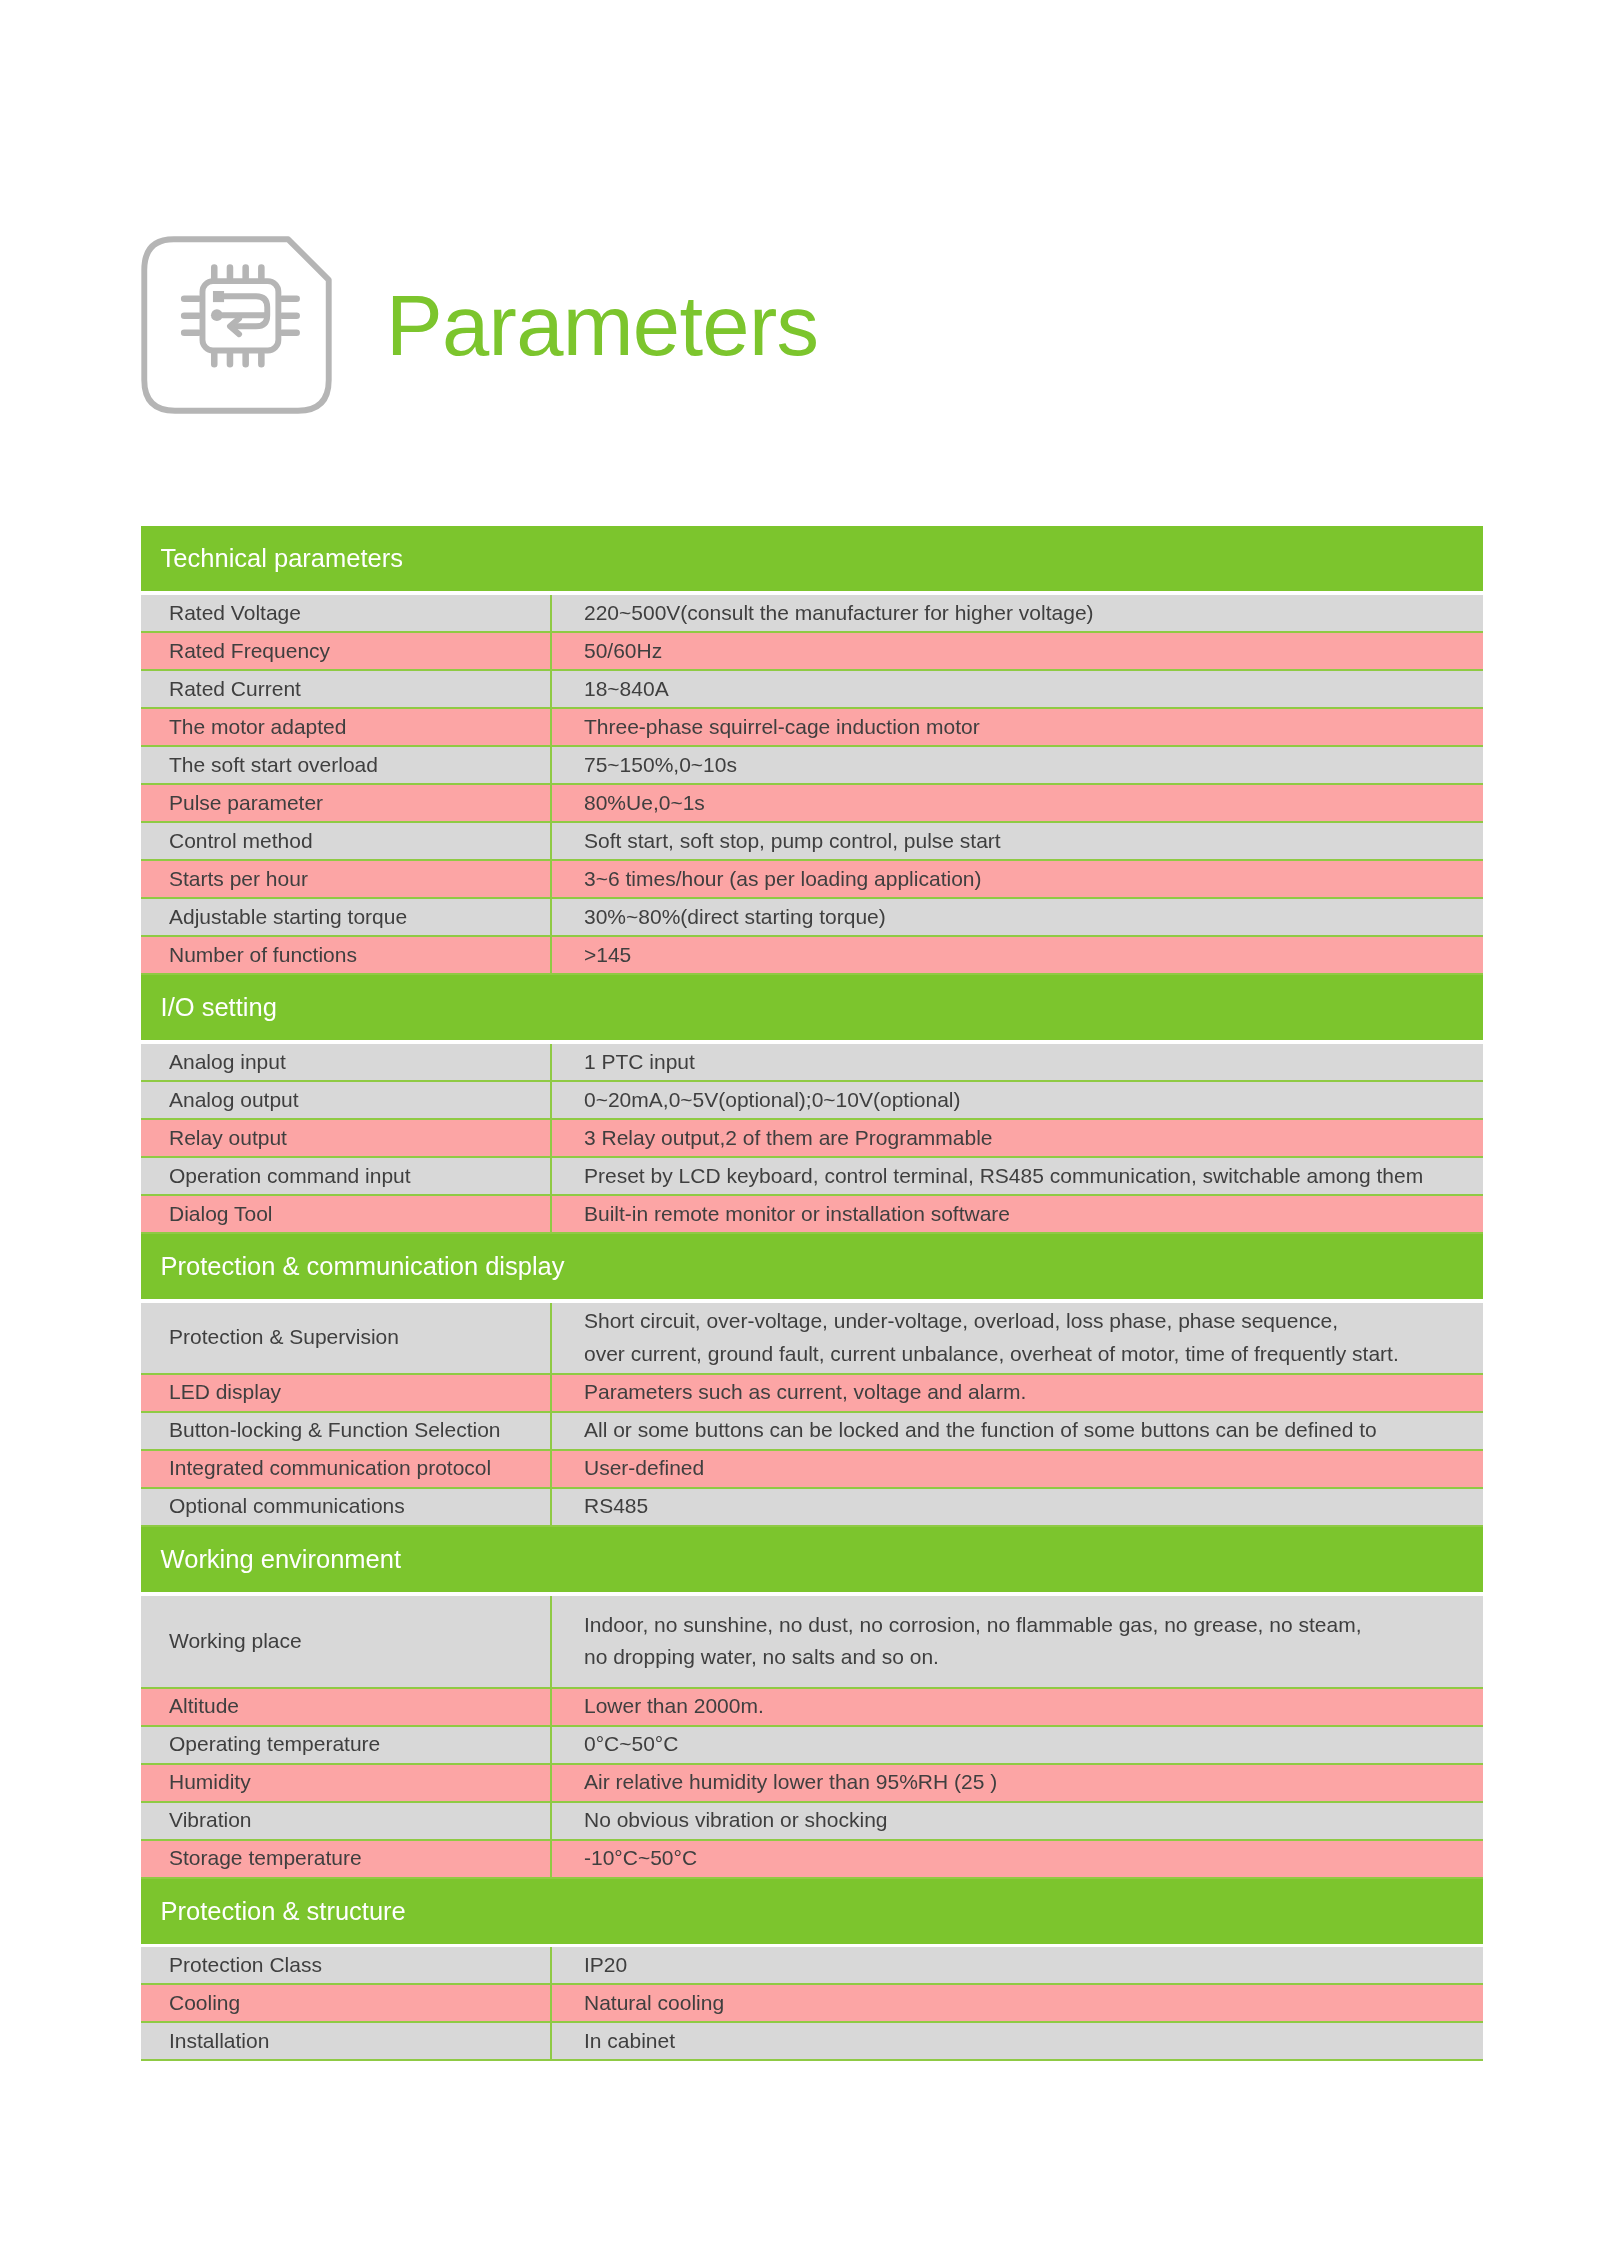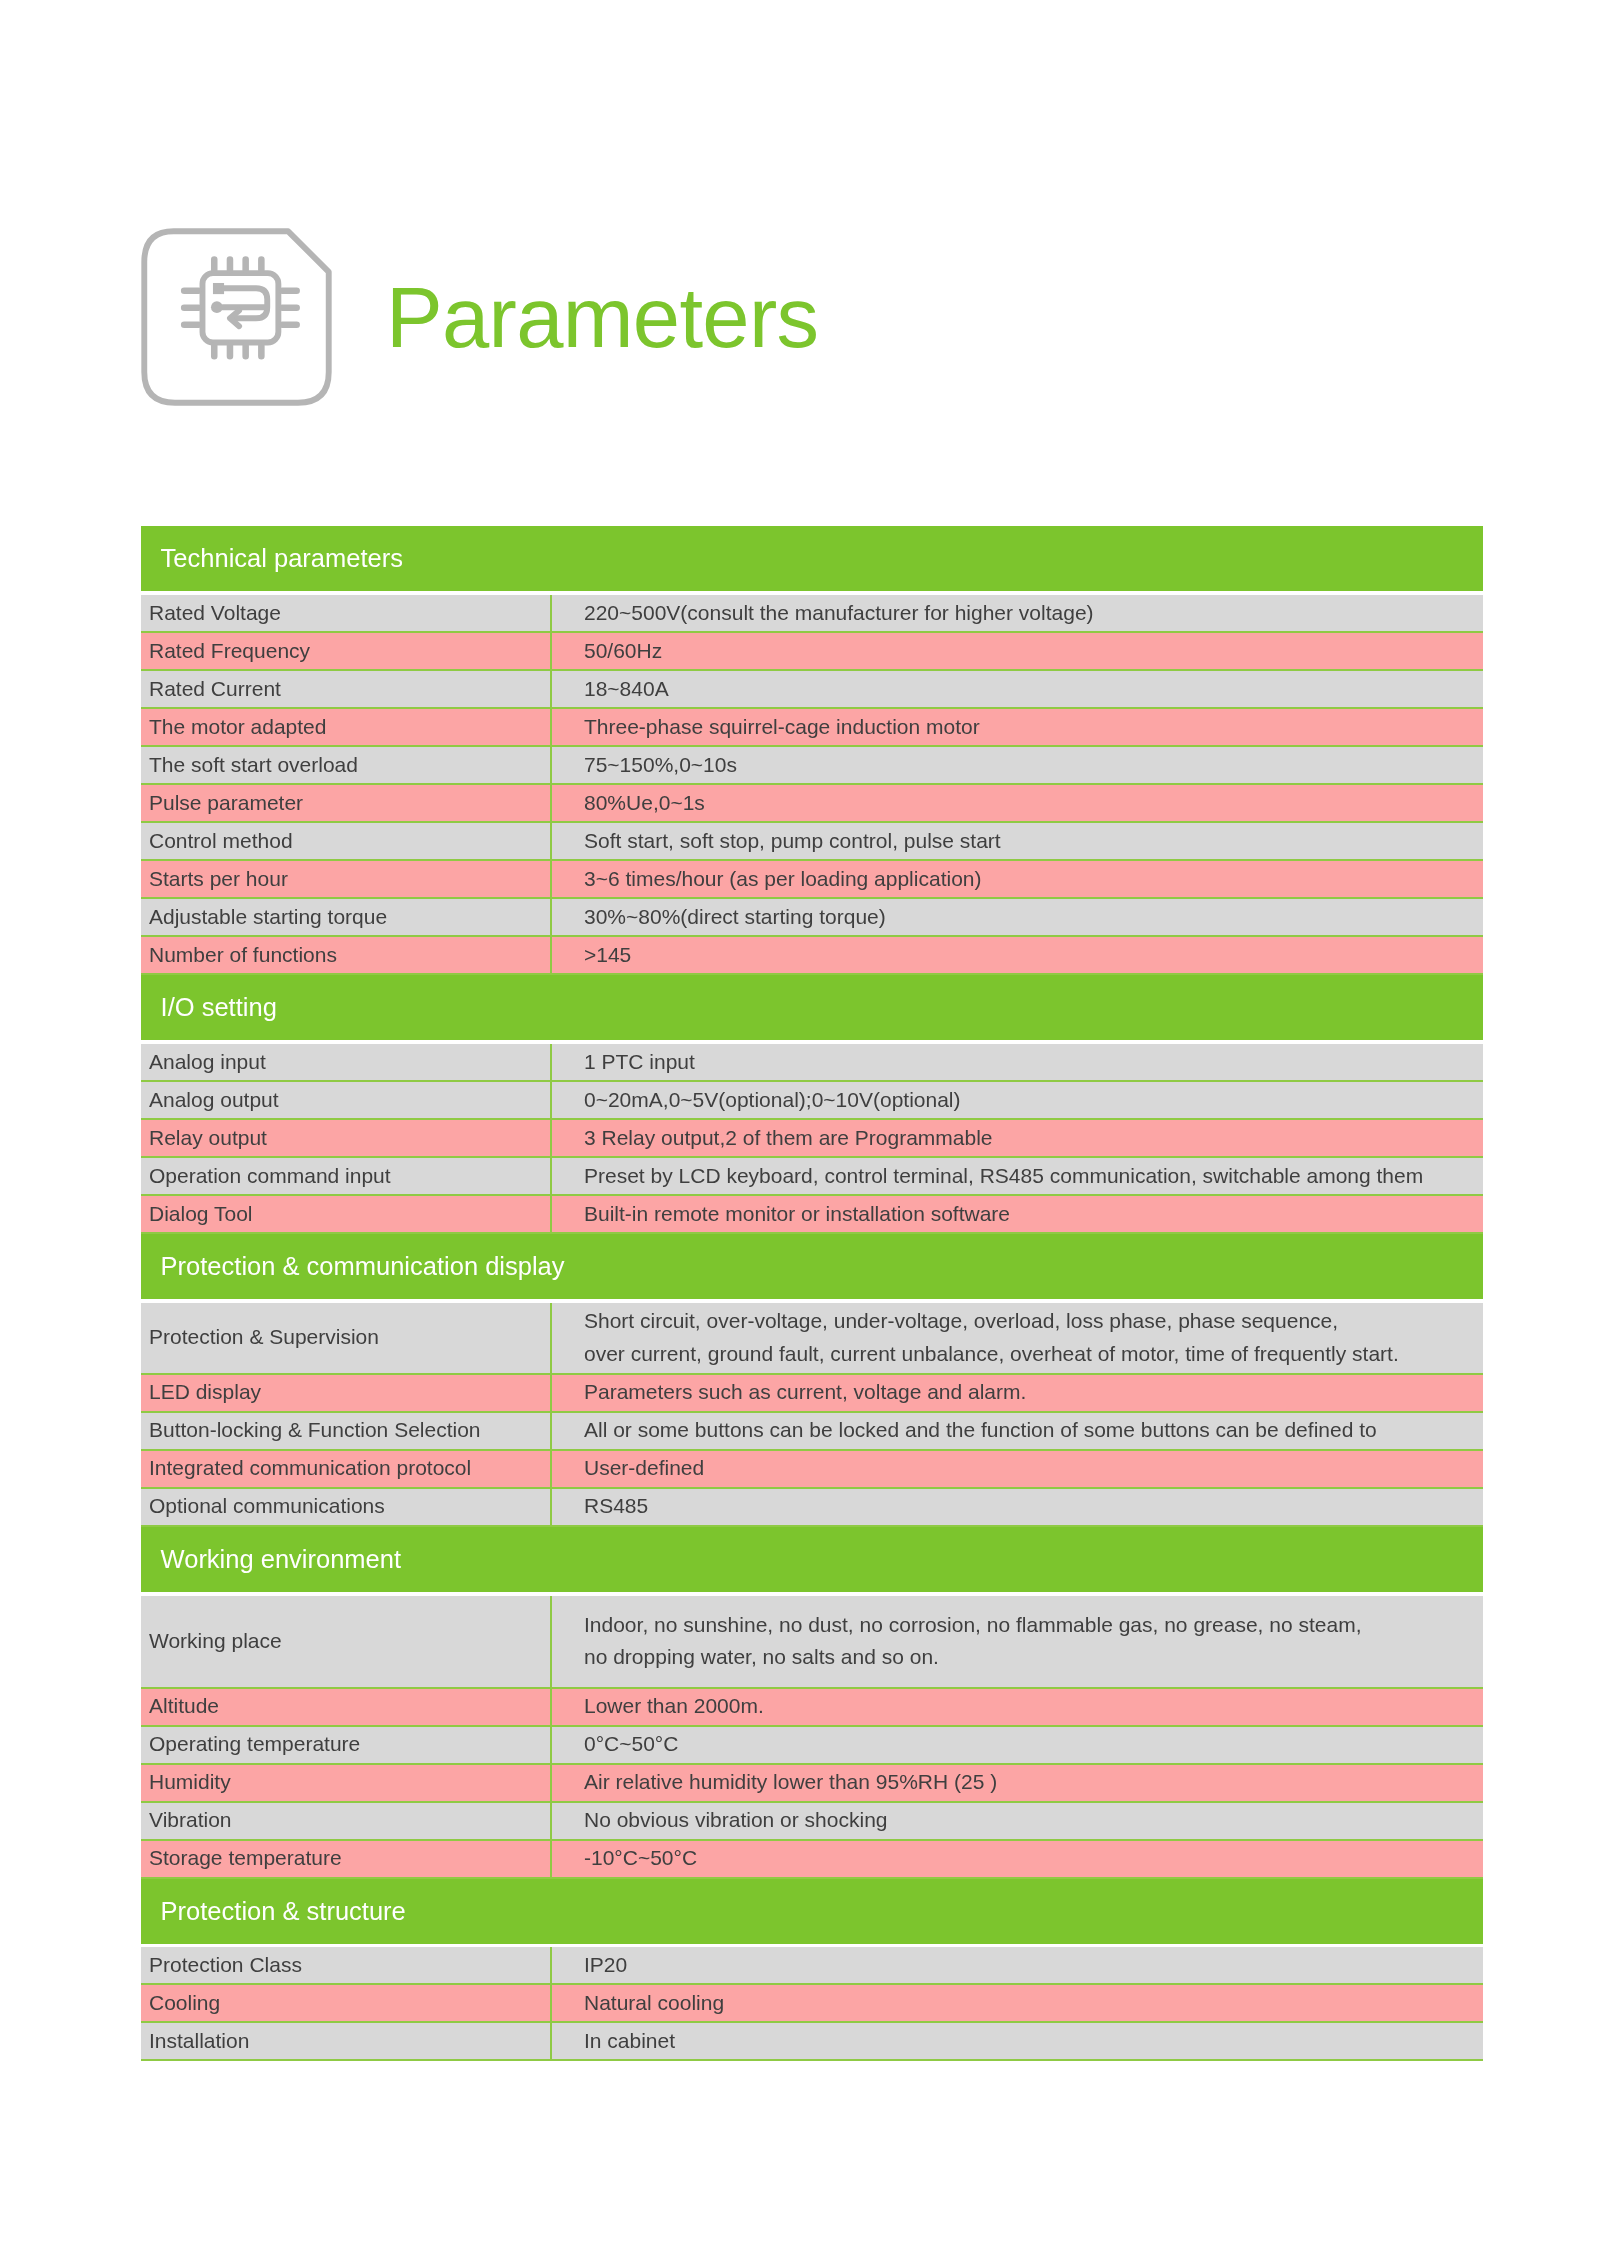--- a/index.html
+++ b/index.html
@@ -1,38 +1,38 @@
 <!DOCTYPE html>
 <html style="font-size:10.5px"><head>
 <meta charset="utf-8">
 <style>
   html,body{margin:0;padding:0;}
   body{
     width:1620px;height:2261px;position:relative;background:#ffffff;
     font-family:"Liberation Sans", sans-serif;
     --green:#7cc52d;--sep:#8fca44;--gray:#d8d8d8;--txt:#3f3f3f;--icon:#b5b5b5;
   }
-  .page-header{position:absolute;left:141px;top:228px;display:flex;align-items:center;gap:54px;justify-content:space-between;}
+  .page-header{position:absolute;left:141px;top:236px;display:flex;align-items:center;gap:54px;justify-content:space-between;}
   .page-title{margin:0;font-size:85px;font-weight:normal;letter-spacing:-0.7px;color:var(--green);line-height:1;}
   .chip-svg{display:block;}
 
   .tables{position:absolute;left:141px;top:526px;width:1342px;}
   .tsection{width:100%;}
   .section-header{
     height:65px;background:var(--green);color:#ffffff;font-size:25.5px;
     display:flex;align-items:center;padding-left:19.6px;box-sizing:border-box;
     margin-bottom:3.9px;font-weight:normal;
   }
   .t-row{display:flex;border-bottom:2.6px solid var(--sep);min-height:36px;}
   .t-row.gray{background:var(--gray);}
   .t-row.white{background:#fca5a5;}
   .t-row.tall1{min-height:70px;}
   .t-row.tall2{min-height:91px;}
   .cell{display:flex;align-items:center;font-size:21px;color:var(--txt);line-height:1.55;box-sizing:border-box;}
-  .cell.label{width:411px;flex:0 0 411px;padding-left:8px;padding-right:10.5px;border-right:2.6px solid var(--sep);}
+  .cell.label{width:411px;flex:0 0 411px;padding-left:28px;padding-right:10.5px;border-right:2.6px solid var(--sep);}
   .cell.value{flex:1;padding-left:32px;padding-right:15.7px;white-space:pre-line;}
 </style>
 </head>
 <body style="--green: #7cc52d; --sep: #8fca44; --gray: #d8d8d8; --txt: #3f3f3f;">
 
 <div class="page-header">
   <svg class="chip-svg" width="191" height="178" viewBox="0 0 292 272" fill="none" stroke="#b5b5b5" stroke-width="9" stroke-linecap="round" stroke-linejoin="round">
 
     <path d="M50,5 H225 L287,67 V220 Q287,267 240,267 H52 Q5,267 5,220 V52 Q5,5 50,5 Z"></path>
 

